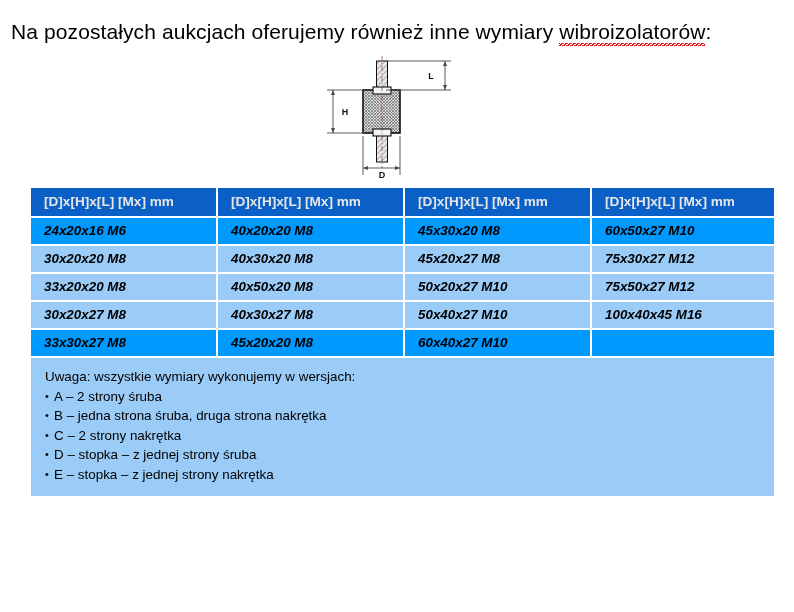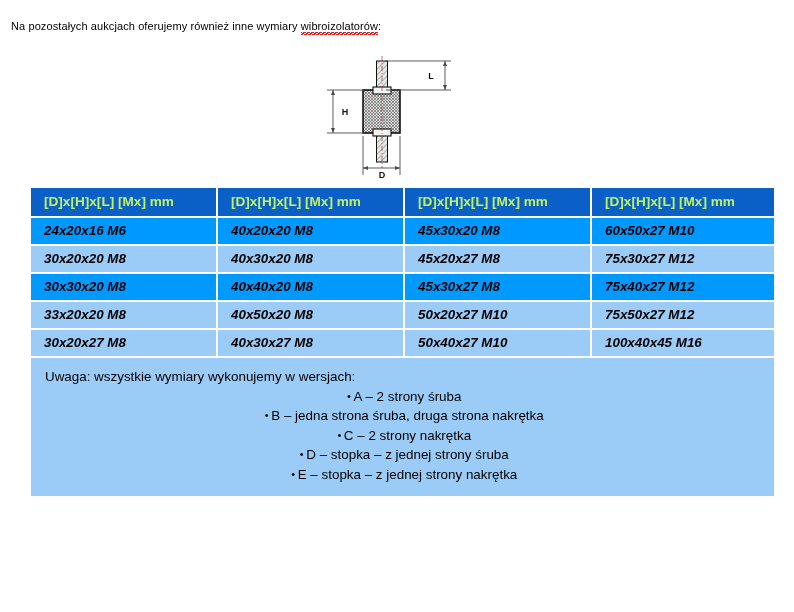--- a/index.html
+++ b/index.html
@@ -14,21 +14,21 @@
     overflow: hidden;
     font-family: "Liberation Sans", sans-serif;
     color: #000000;
   }
 
   
   #page-title {
     position: absolute;
     left: 11px;
     top: 20px;
-    font-size: 11px;
+    font-size: 21px;
     font-weight: normal;
     letter-spacing: 0.1px;
     white-space: nowrap;
     text-align: center;
   }
   .spell-error {
     
     background-image: repeating-linear-gradient(
         135deg,
         #e01b1b 0px, #e01b1b 1px,
@@ -63,21 +63,21 @@
     font-size: 13.4px;
     line-height: 1.12;
     text-align: left;
     vertical-align: middle;
     height: 17px;
     overflow: hidden;
     white-space: nowrap;
   }
   #spec-table thead th {
     background: #0B60C8;
-    color: #bef264;
+    color: #e5e5e5;
     font-weight: bold;
     font-style: normal;
     height: 19px;
     font-size: 13.6px;
   }
   #spec-table tbody td {
     font-weight: bold;
     font-style: italic;
   }
   #spec-table tbody tr.band-dark td { background: #0099FF; }
@@ -92,21 +92,20 @@
     height: auto;
   }
   .note-head {
     font-size: 13.4px;
     line-height: 1.46;
   }
   .note-list {
     margin: 0;
     padding: 0;
     list-style: none;
-    text-align: center;
   }
   .note-list li {
     font-size: 13.4px;
     line-height: 1.46;
     white-space: nowrap;
   }
   .note-list li::before {
     content: "\2022";
     display: inline-block;
     width: 9px;
@@ -189,37 +188,37 @@
         <td>40x20x20 M8</td>
         <td>45x30x20 M8</td>
         <td>60x50x27 M10</td>
       </tr>
       <tr class="band-light">
         <td>30x20x20 M8</td>
         <td>40x30x20 M8</td>
         <td>45x20x27 M8</td>
         <td>75x30x27 M12</td>
       </tr>
-      <tr class="band-dark">
-        <td>30x30x20 M8</td>
-        <td>40x40x20 M8</td>
-        <td>45x30x27 M8</td>
-        <td>75x40x27 M12</td>
-      </tr>
       <tr class="band-light">
         <td>33x20x20 M8</td>
         <td>40x50x20 M8</td>
         <td>50x20x27 M10</td>
         <td>75x50x27 M12</td>
       </tr>
       <tr class="band-light">
         <td>30x20x27 M8</td>
         <td>40x30x27 M8</td>
         <td>50x40x27 M10</td>
         <td>100x40x45 M16</td>
+      </tr>
+      <tr class="band-dark">
+        <td>33x30x27 M8</td>
+        <td>45x20x20 M8</td>
+        <td>60x40x27 M10</td>
+        <td></td>
       </tr>
     </tbody>
   <tfoot>
     <tr id="note-row">
       <td colspan="4">
         <div class="note-head">Uwaga: wszystkie wymiary wykonujemy w wersjach:</div>
         <ul class="note-list" id="note-list">
             <li>A – 2 strony śruba</li>
             <li>B – jedna strona śruba, druga strona nakrętka</li>
             <li>C – 2 strony nakrętka</li>

